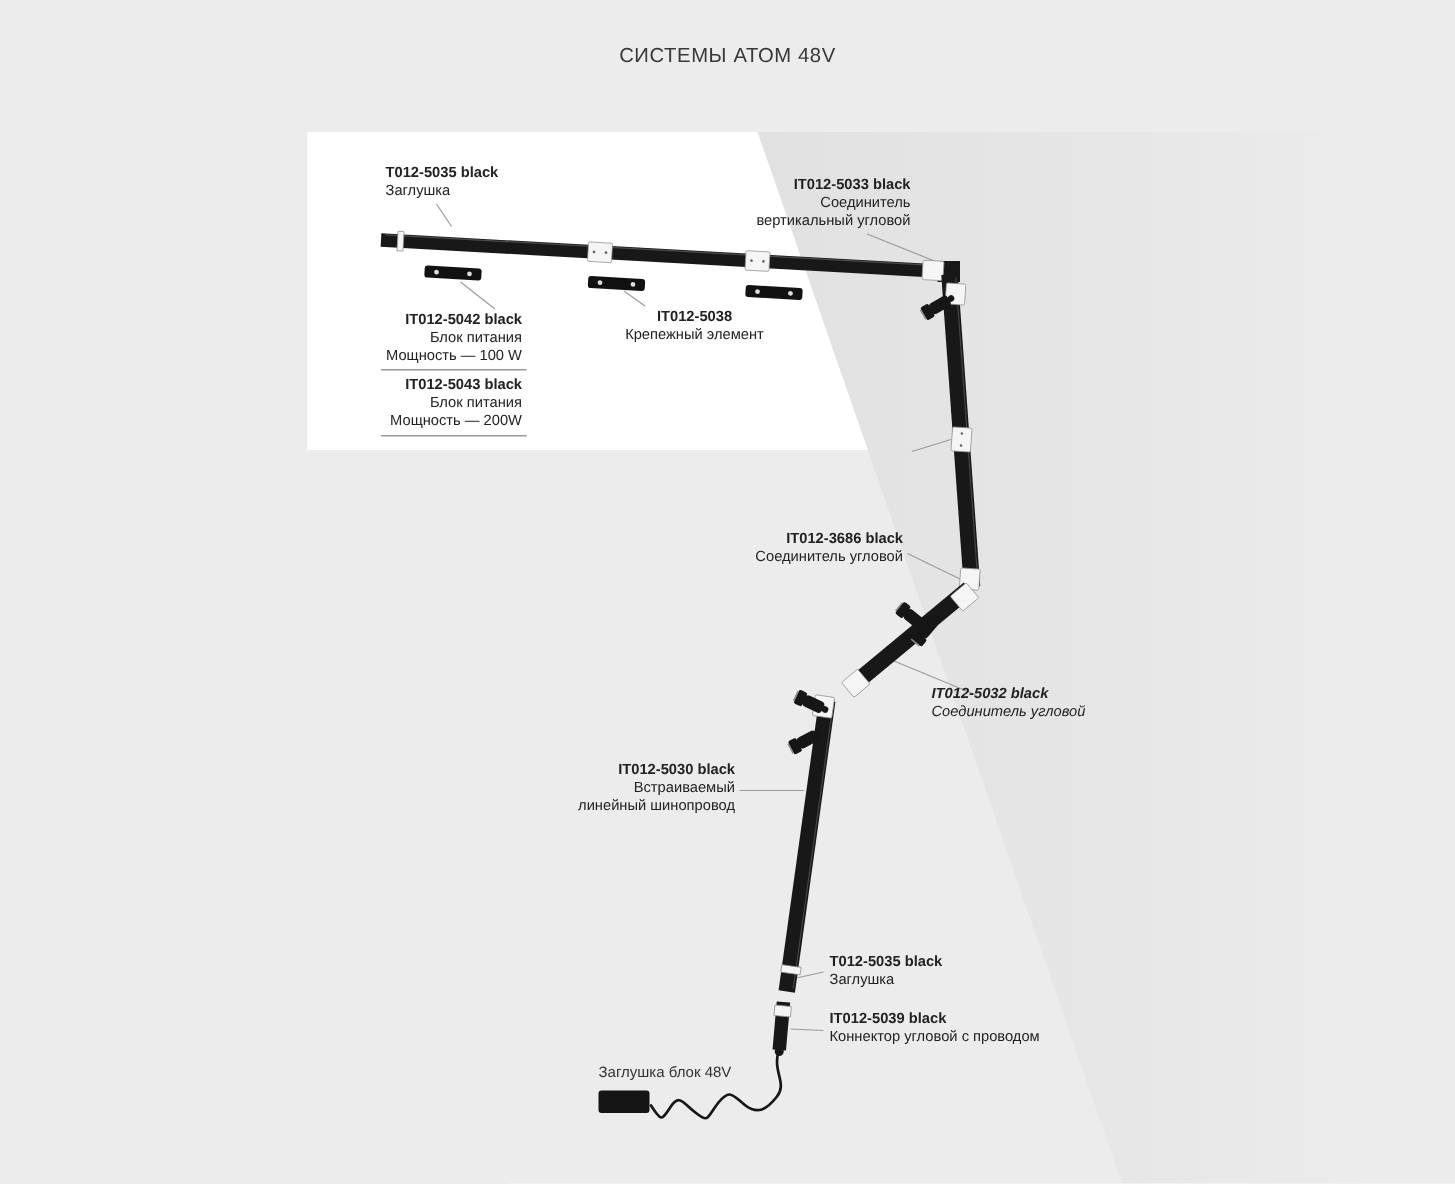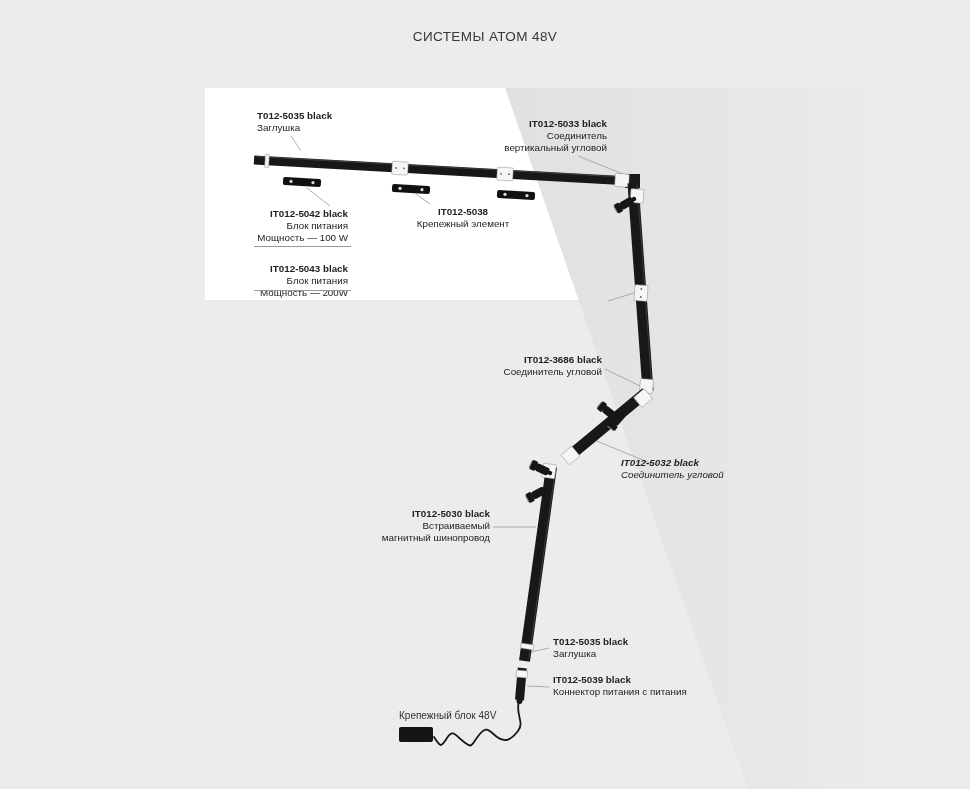--- a/index.html
+++ b/index.html
@@ -181,21 +181,21 @@
     <div>вертикальный угловой</div>
   </div>
 
   <div class="lbl r" style="left:240px; top:208px; width:108px;">
     <div class="code">IT012-5042 black</div>
     <div>Блок питания</div>
     <div>Мощность — 100 W</div>
   </div>
   <div class="rule" style="left:254px; top:246px; width:97px;"></div>
 
-  <div class="lbl r" style="left:240px; top:251px; width:108px;margin-top:12px;">
+  <div class="lbl r" style="left:240px; top:251px; width:108px;">
     <div class="code">IT012-5043 black</div>
     <div>Блок питания</div>
     <div>Мощность — 200W</div>
   </div>
   <div class="rule" style="left:254px; top:290px; width:97px;"></div>
 
   <div class="lbl c" style="left:378px; top:206px; width:100px;">
     <div class="code">IT012-5038</div>
     <div>Крепежный элемент</div>
   </div>
@@ -207,30 +207,30 @@
   </div>
 
   <div class="lbl" style="left:621px; top:457px; width:150px;font-style:italic;">
     <div class="code">IT012-5032 black</div>
     <div>Соединитель угловой</div>
   </div>
 
   <div class="lbl r" style="left:340px; top:508px; width:150px;">
     <div class="code">IT012-5030 black</div>
     <div>Встраиваемый</div>
-    <div>магнитный шинопровод</div>
+    <div>линейный шинопровод</div>
   </div>
 
   <div class="lbl" style="left:553px; top:636px; width:120px;">
     <div class="code">T012-5035 black</div>
     <div>Заглушка</div>
   </div>
 
   <div class="lbl" style="left:553px; top:674px; width:170px;">
     <div class="code">IT012-5039 black</div>
-    <div>Коннектор питания с питания</div>
+    <div>Коннектор угловой с проводом</div>
   </div>
 
   <div class="lbl plain" style="left:399px; top:710px; width:140px;">
-    <div>Крепежный блок 48V</div>
+    <div>Заглушка блок 48V</div>
   </div>
 
 </div>
 
 </body></html>

